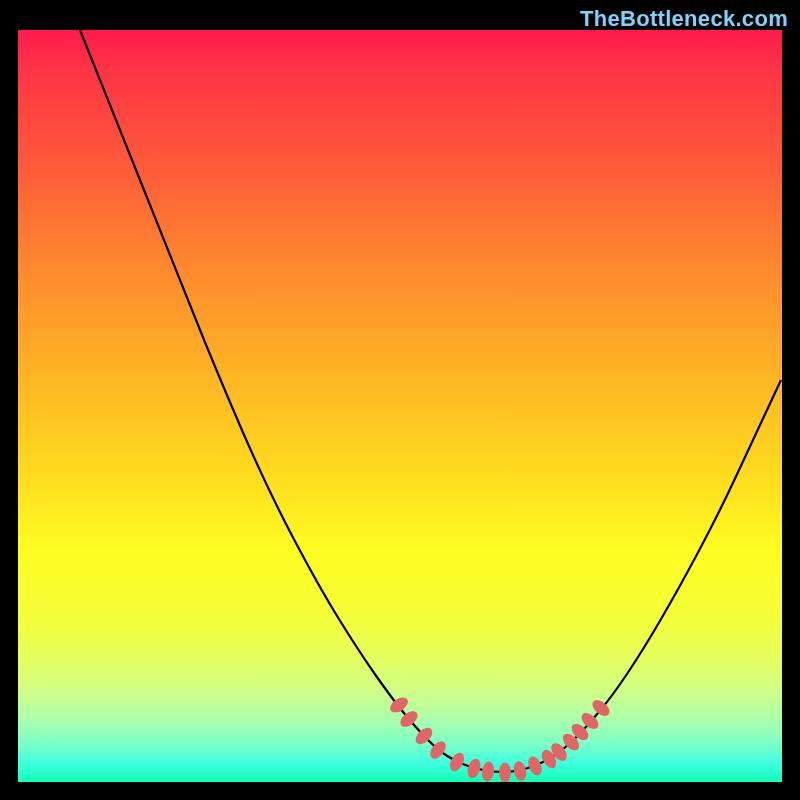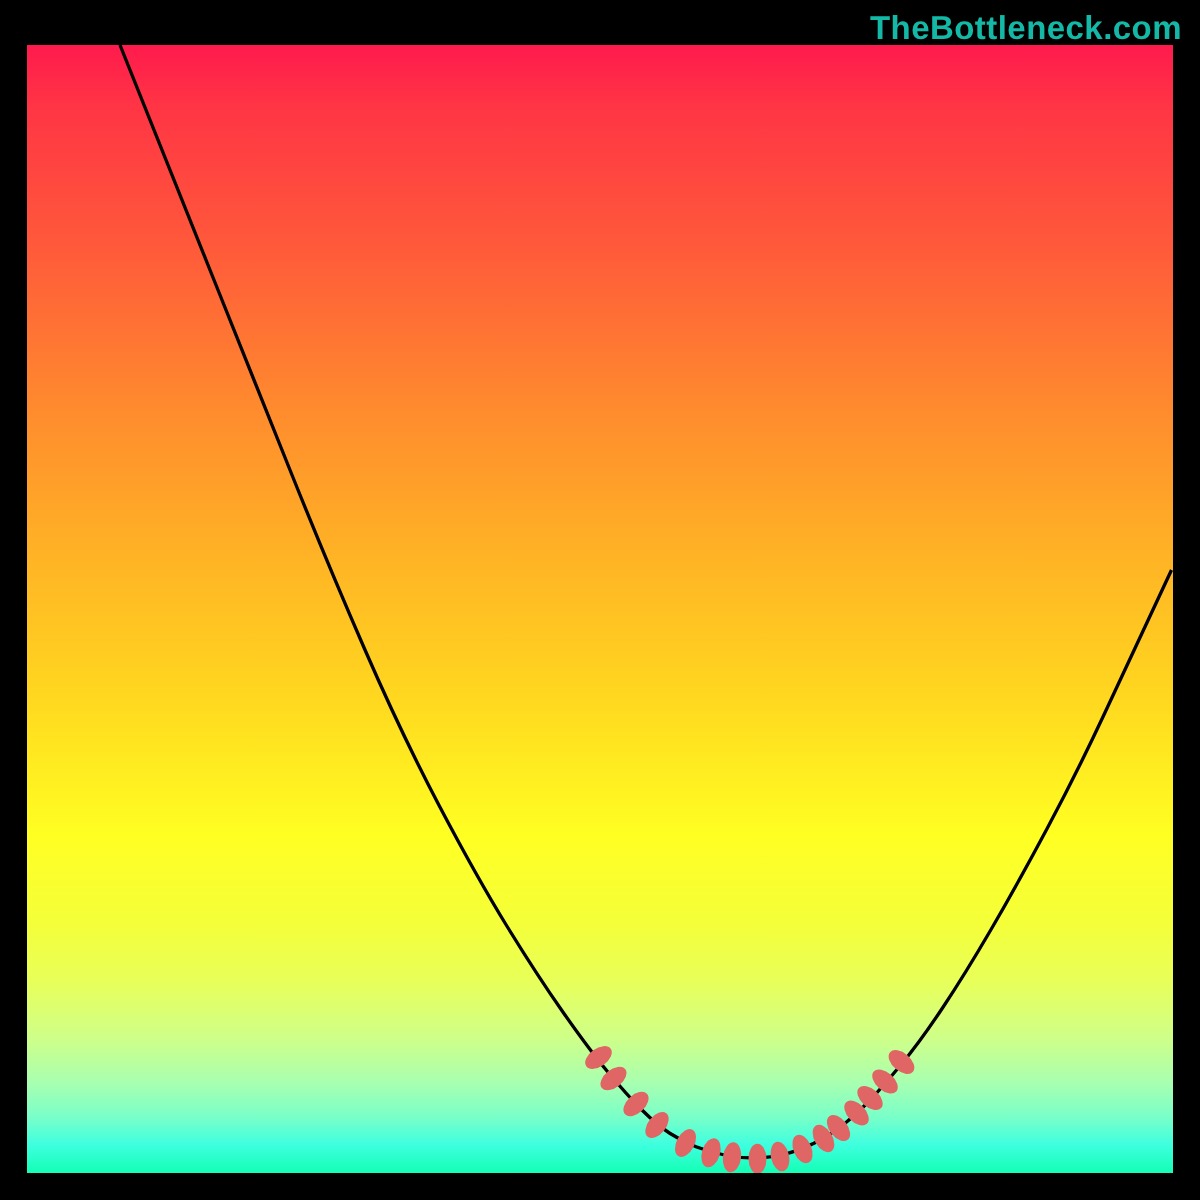--- a/index.html
+++ b/index.html
@@ -16,21 +16,21 @@
     height: 800px;
     background: #000;
   }
   .watermark {
     position: absolute;
     top: 6px;
     right: 12px;
     font-family: Arial, Helvetica, sans-serif;
     font-size: 22px;
     font-weight: bold;
-    color: #14b8a6;
+    color: #7dd3fc;
     letter-spacing: 0.3px;
     z-index: 5;
   }
   .plot-bg {
     position: absolute;
     left: 18px;
     top: 30px;
     width: 764px;
     height: 752px;
     background: linear-gradient(to bottom,

